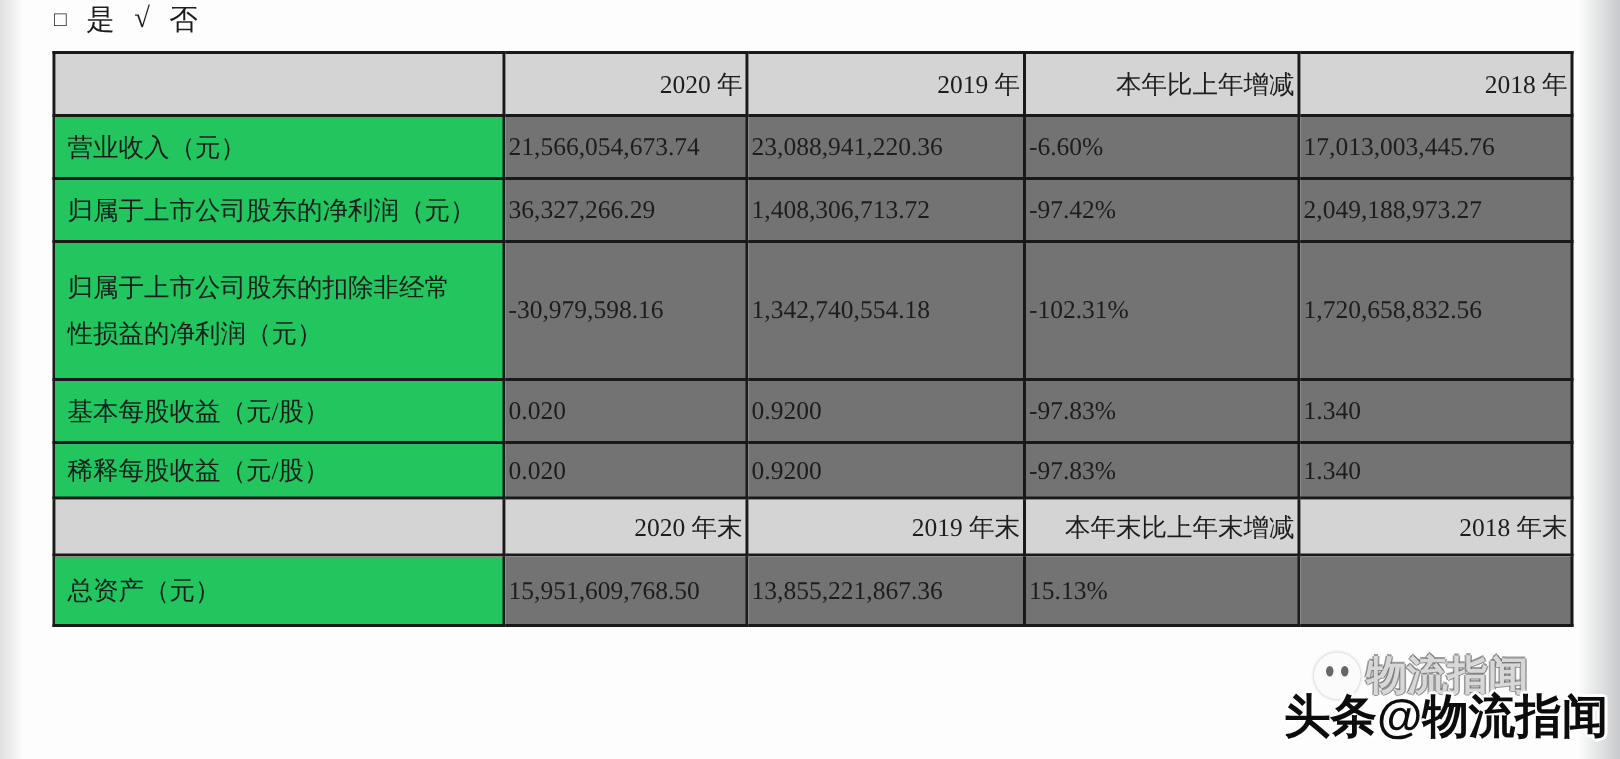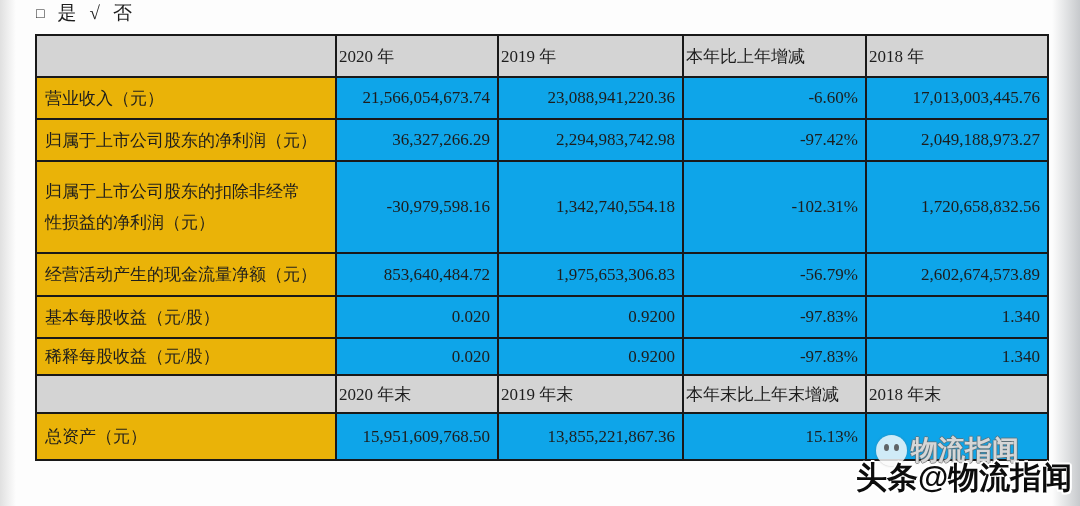--- a/index.html
+++ b/index.html
@@ -37,23 +37,23 @@
     width:1012px;
     border-collapse:collapse;table-layout:fixed;
     background:#fdfdfd;
   }
   table.fin td{
     border:2px solid #191919;
     font-size:17px;
     vertical-align:middle;
     overflow:hidden;
   }
-  td.h{background:#d4d4d4;text-align:left;padding:2px;}
-  td.l{background:#eab308;text-align:left;padding:2px 6px 2px 8px;line-height:31px;white-space:pre-line;}
-  td.v{background:#0ea5e9;text-align:right;padding:2px 7px 2px 2px;margin-top:32px;}
+  td.h{background:#d4d4d4;text-align:right;padding:2px;}
+  td.l{background:#22c55e;text-align:left;padding:2px 6px 2px 8px;line-height:31px;white-space:pre-line;}
+  td.v{background:#737373;padding:2px 7px 2px 2px;margin-top:32px;}
 
   
   .wm-light{
     position:absolute;left:876px;top:432px;
     display:flex;align-items:center;gap:4px;
     z-index:5;pointer-events:none;
   }
   .wm-bubble{
     width:31px;height:31px;border-radius:50%;
     background:rgba(250,250,250,.82);
@@ -115,38 +115,31 @@
       <tr style="height:42px">
         <td class="l">营业收入（元）</td>
         <td class="v">21,566,054,673.74</td>
         <td class="v">23,088,941,220.36</td>
         <td class="v">-6.60%</td>
         <td class="v">17,013,003,445.76</td>
       </tr>
       <tr style="height:42px">
         <td class="l">归属于上市公司股东的净利润（元）</td>
         <td class="v">36,327,266.29</td>
-        <td class="v">2,294,983,742.98</td>
+        <td class="v">1,408,306,713.72</td>
         <td class="v">-97.42%</td>
         <td class="v">2,049,188,973.27</td>
       </tr>
       <tr style="height:92px">
         <td class="l">归属于上市公司股东的扣除非经常
 性损益的净利润（元）</td>
         <td class="v">-30,979,598.16</td>
         <td class="v">1,342,740,554.18</td>
         <td class="v">-102.31%</td>
         <td class="v">1,720,658,832.56</td>
-      </tr>
-      <tr style="height:43px">
-        <td class="l">经营活动产生的现金流量净额（元）</td>
-        <td class="v">853,640,484.72</td>
-        <td class="v">1,975,653,306.83</td>
-        <td class="v">-56.79%</td>
-        <td class="v">2,602,674,573.89</td>
       </tr>
       <tr style="height:42px">
         <td class="l">基本每股收益（元/股）</td>
         <td class="v">0.020</td>
         <td class="v">0.9200</td>
         <td class="v">-97.83%</td>
         <td class="v">1.340</td>
       </tr>
       <tr style="height:27px">
         <td class="l">稀释每股收益（元/股）</td>

